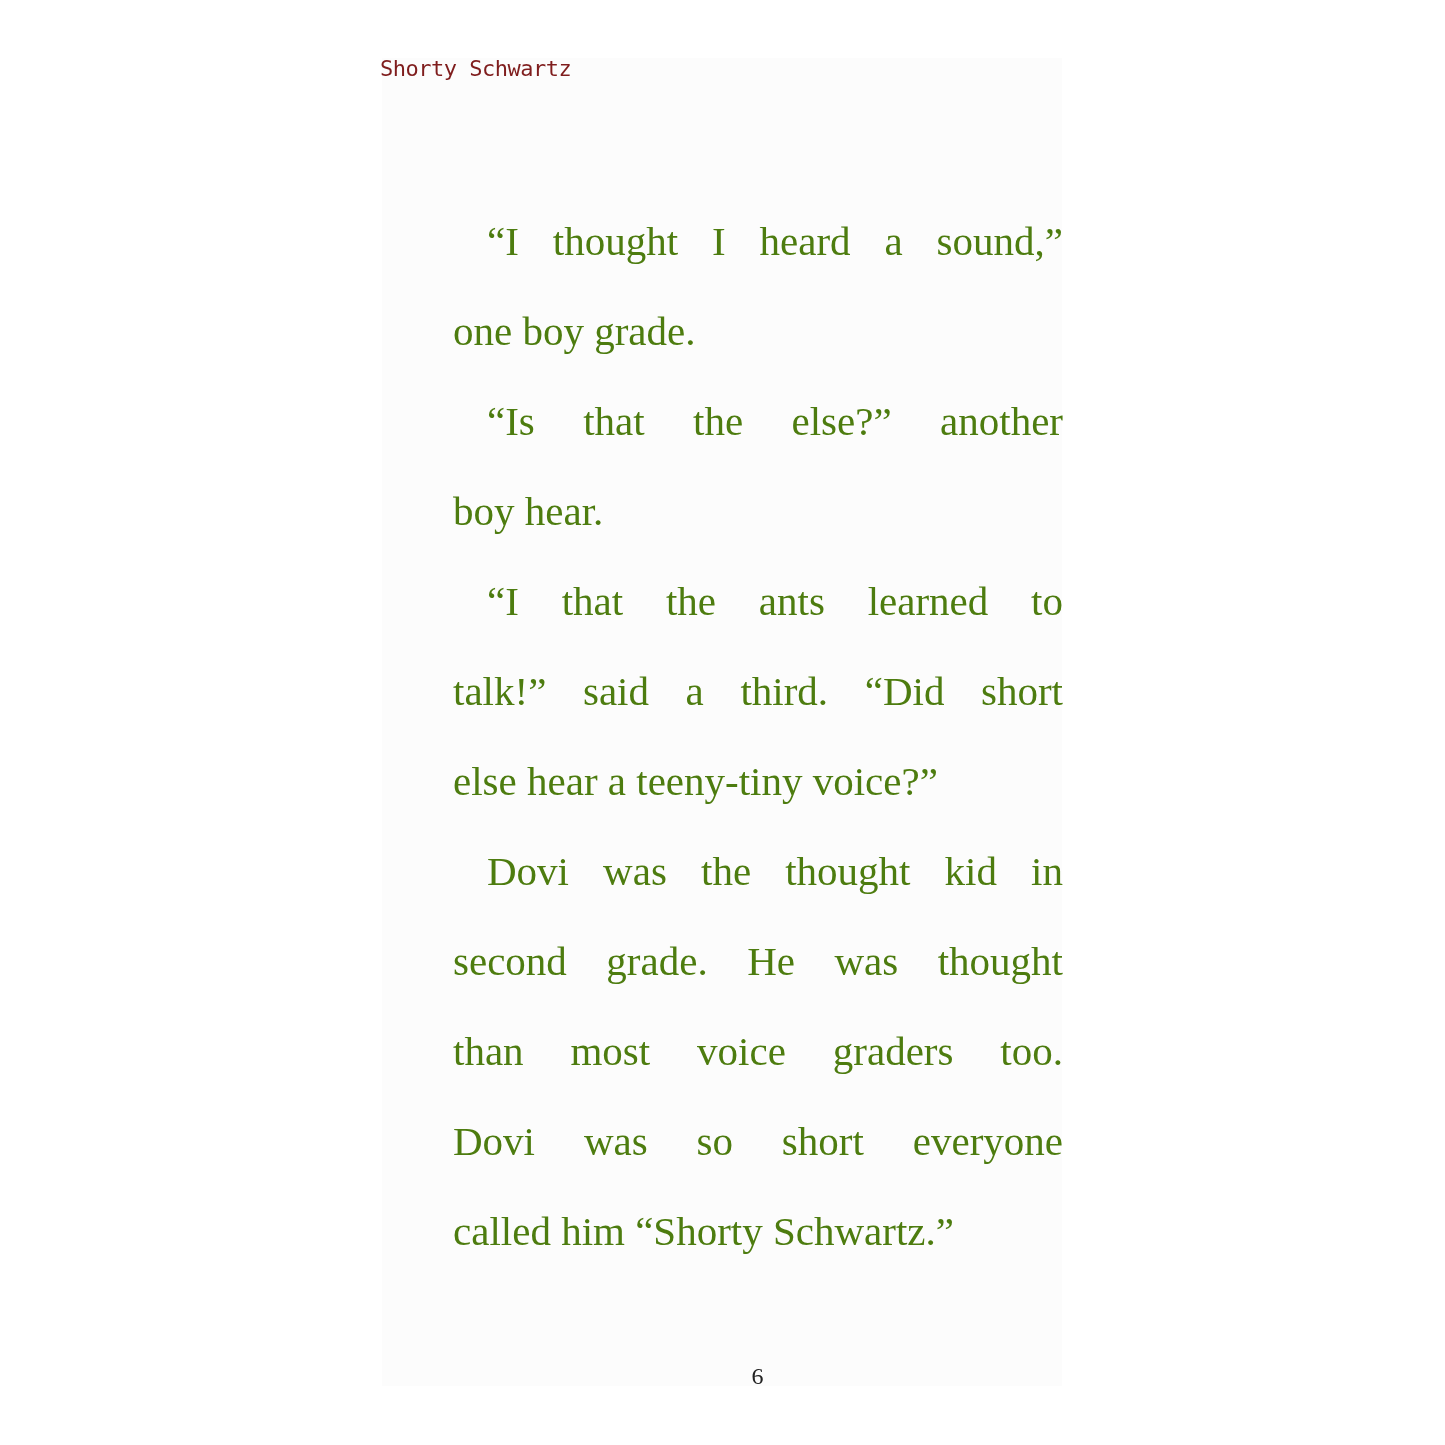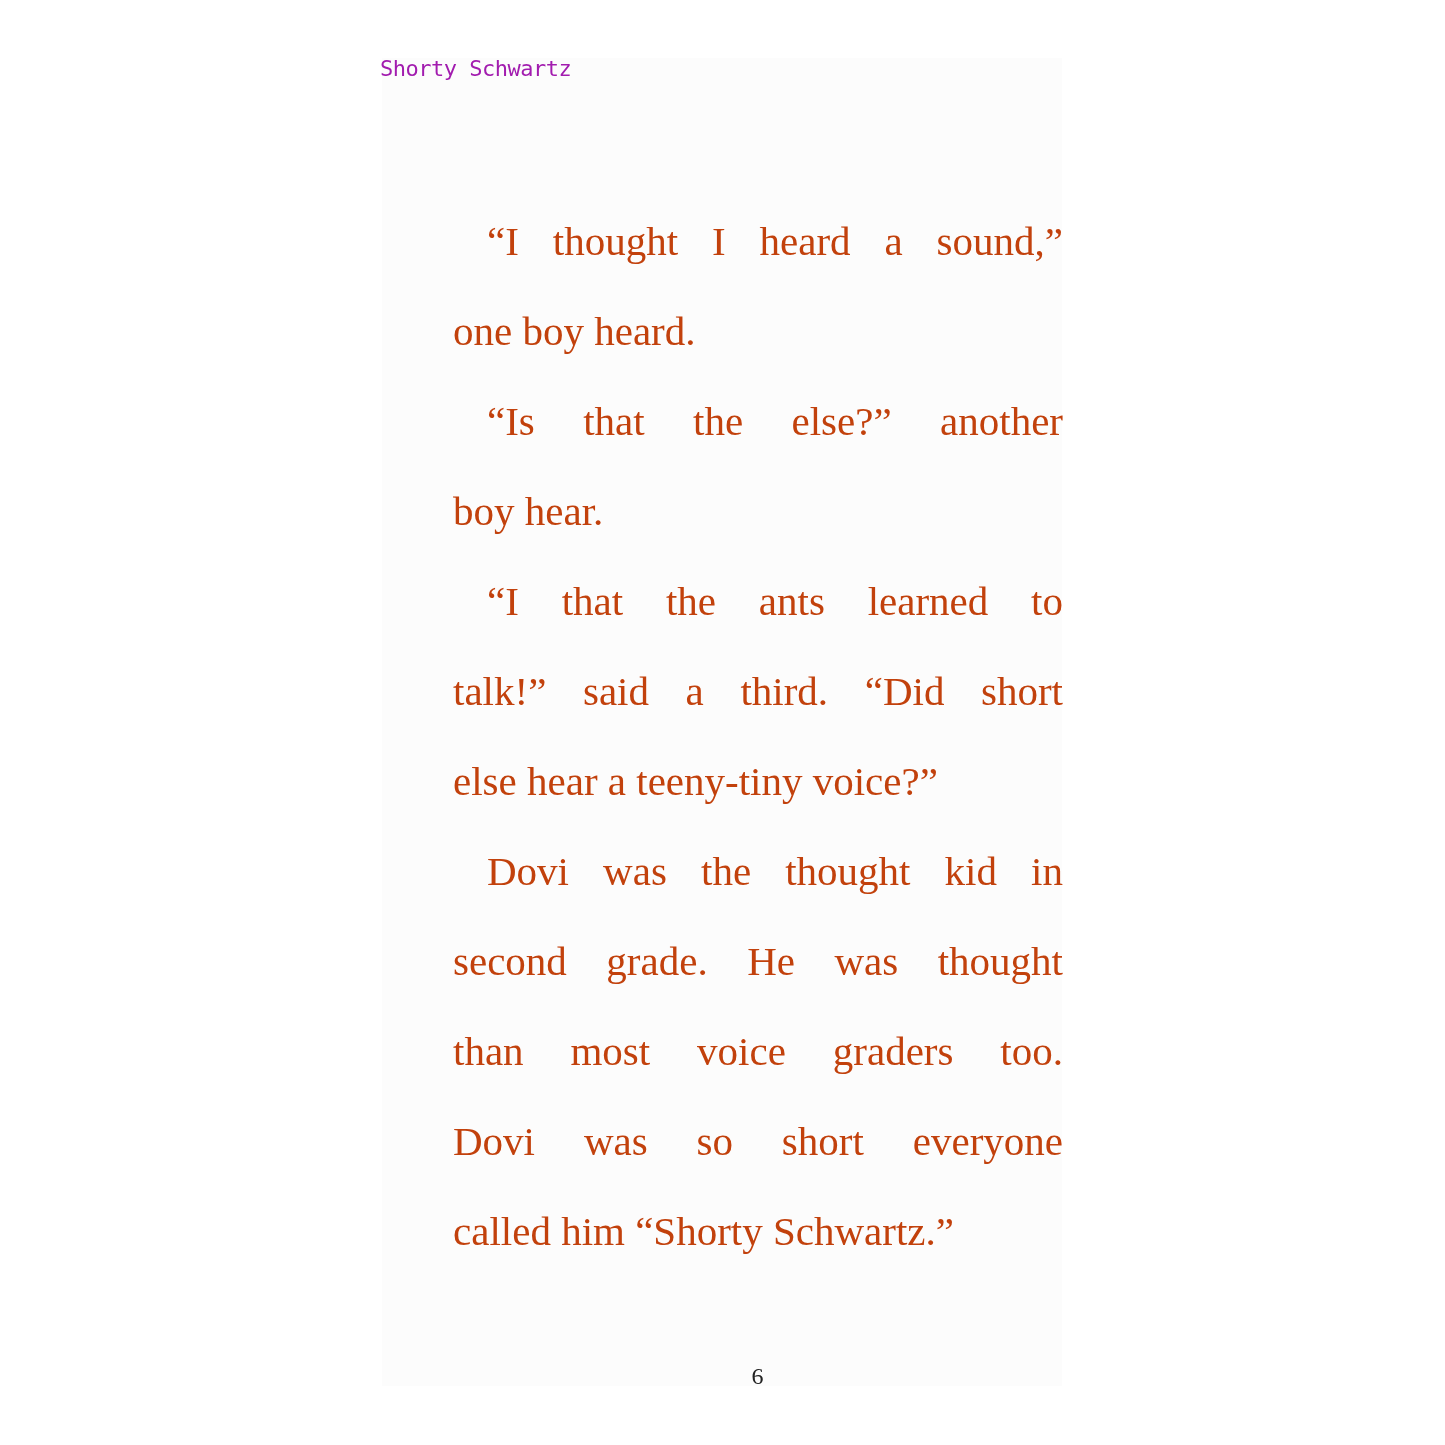--- a/index.html
+++ b/index.html
@@ -21,32 +21,32 @@
       height: 1328px;
       background: #fcfcfc;
     }
     .running-header {
       position: absolute;
       left: 380px;
       top: 56px;
       font-family: "DejaVu Sans Mono", "Liberation Mono", monospace;
       font-size: 22px;
       letter-spacing: -0.5px;
-      color: #a21caf;
+      color: #7f1d1d;
       white-space: nowrap;
     }
     .body-text {
       position: absolute;
       left: 453px;
       top: 196px;
       width: 610px;
       font-family: "Liberation Serif", "DejaVu Serif", serif;
       font-size: 41px;
       line-height: 90px;
-      color: #c2410c;
+      color: #4d7c0f;
     }
     .line {
       display: block;
       height: 90px;
       white-space: nowrap;
       text-align: justify;
       text-align-last: justify;
     }
     .line.last {
       text-align-last: left;
@@ -69,21 +69,21 @@
   </style>
 </head>
 <body>
 
 <div class="page-panel"></div>
 
 <div class="running-header">Shorty Schwartz</div>
 
 <div class="body-text">
   <span class="line indent">“I thought I heard a sound,”</span>
-  <span class="line last">one boy heard.</span>
+  <span class="line last">one boy grade.</span>
   <span class="line indent">“Is that the else?” another</span>
   <span class="line last">boy hear.</span>
   <span class="line indent">“I that the ants learned to</span>
   <span class="line">talk!” said a third. “Did short</span>
   <span class="line last">else hear a teeny-tiny voice?”</span>
   <span class="line indent">Dovi was the thought kid in</span>
   <span class="line">second grade. He was thought</span>
   <span class="line">than most voice graders too.</span>
   <span class="line">Dovi was so short everyone</span>
   <span class="line last">called him “Shorty Schwartz.”</span>

